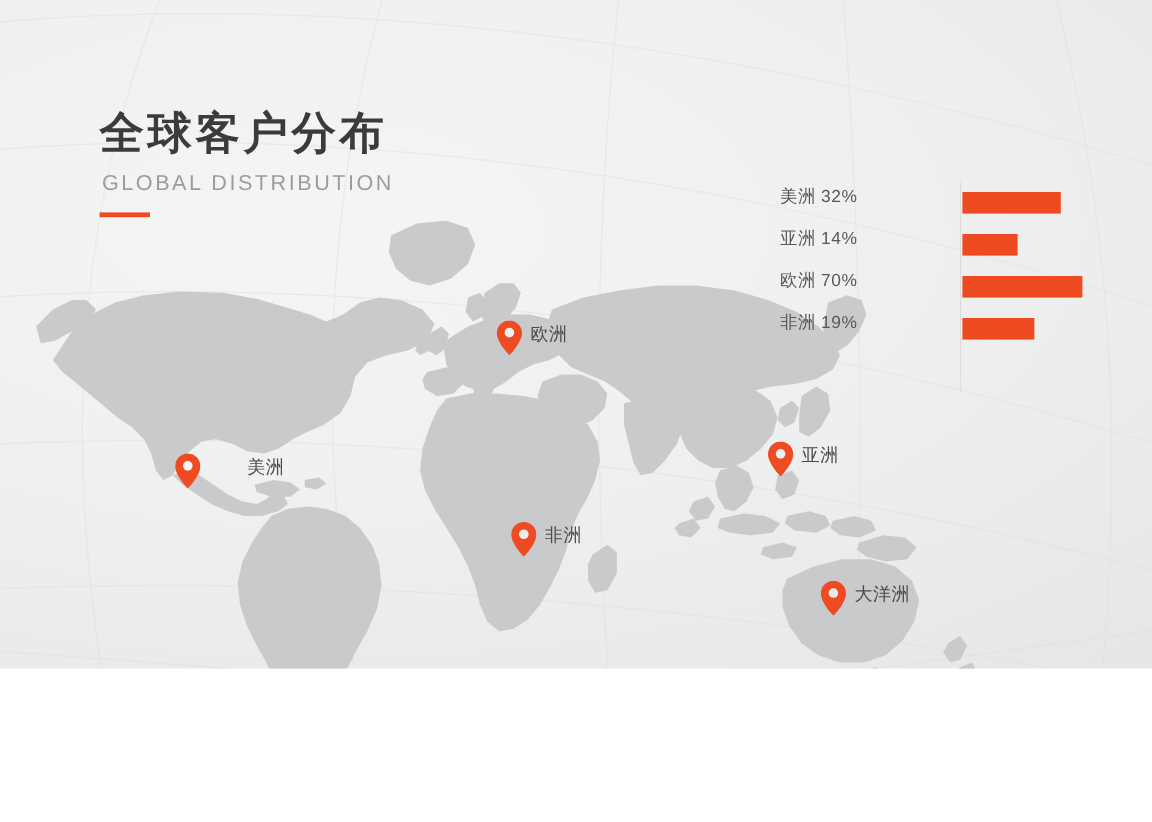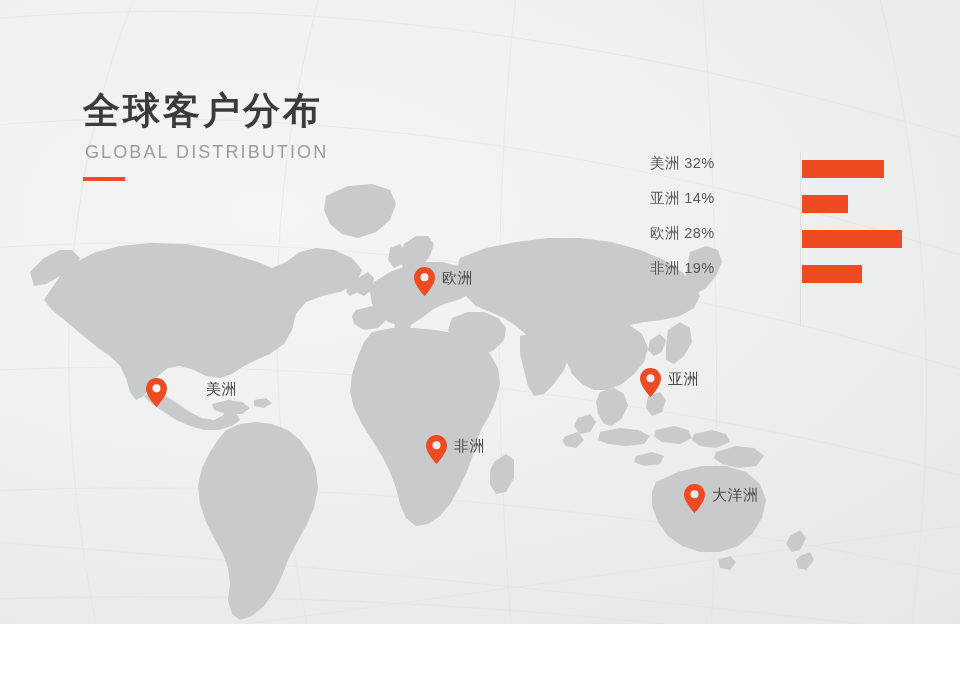--- a/index.html
+++ b/index.html
@@ -9,21 +9,21 @@
   body {
     width: 960px;
     height: 685px;
     overflow: hidden;
     font-family: "Liberation Sans", "DejaVu Sans", sans-serif;
   }
 
   #slide {
     position: relative;
     width: 960px;
-    height: 624px;
+    height: 557px;
     background: #eceded;
     overflow: hidden;
   }
 
   
   .bg-wash {
     position: absolute;
     inset: 0;
     background:
       radial-gradient(115% 95% at 28% 34%, #f4f5f5 0%, #eff0f0 42%, #e8e9e9 78%, #e4e5e5 100%);
@@ -313,21 +313,21 @@
 
     <div class="chart-row">
       <span class="row-label">美洲 32%</span>
       <span class="row-bar" style="width: 82px; background: rgb(238, 75, 34);"></span>
     </div>
     <div class="chart-row">
       <span class="row-label">亚洲 14%</span>
       <span class="row-bar" style="width: 46px; background: rgb(238, 75, 34);"></span>
     </div>
     <div class="chart-row">
-      <span class="row-label">欧洲 28%</span>
+      <span class="row-label">欧洲 70%</span>
       <span class="row-bar" style="width: 100px; background: rgb(238, 75, 34);"></span>
     </div>
     <div class="chart-row">
       <span class="row-label">非洲 19%</span>
       <span class="row-bar" style="width: 60px; background: rgb(238, 75, 34);"></span>
     </div>
   </div>
 
 </div>
 

